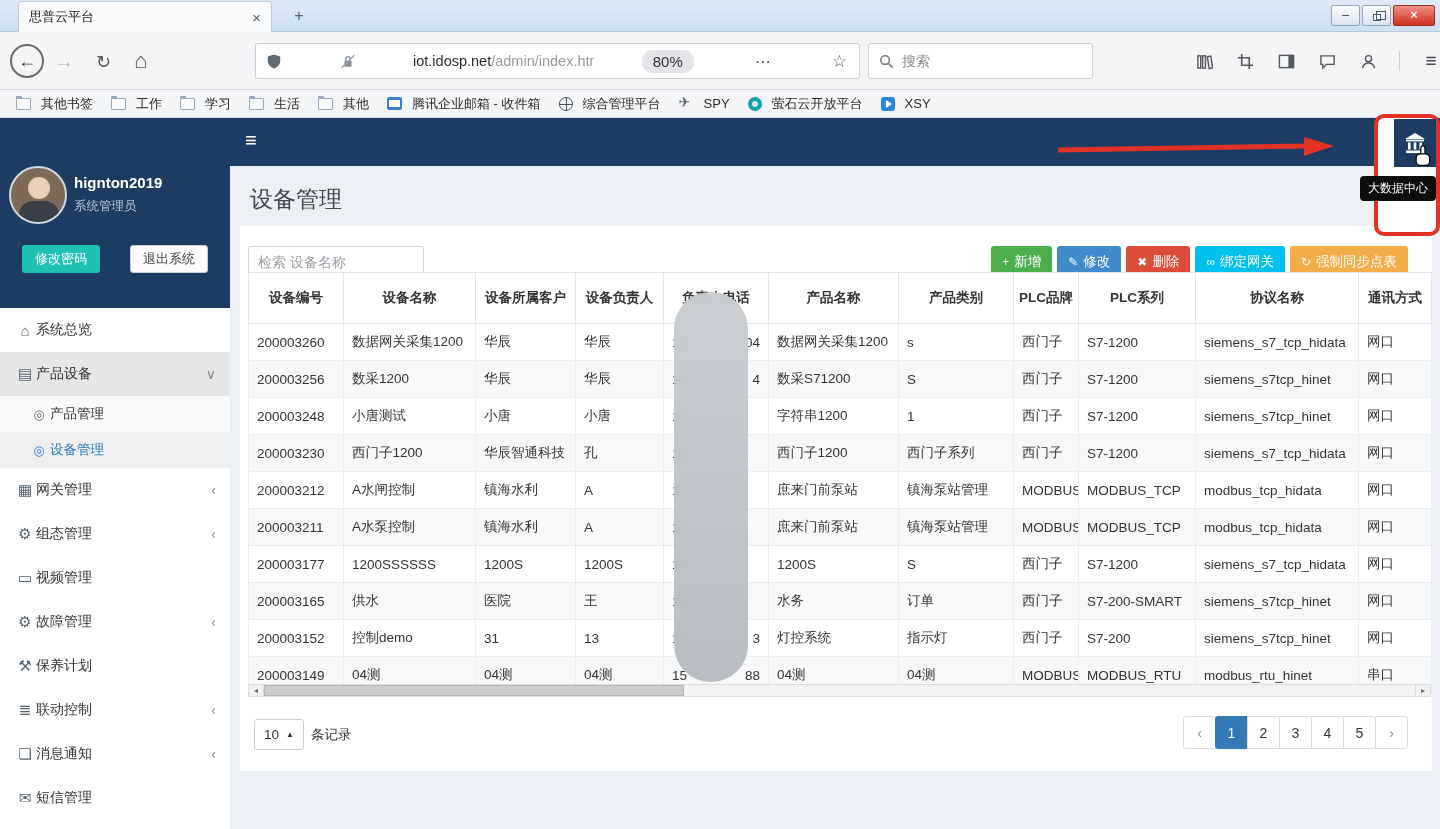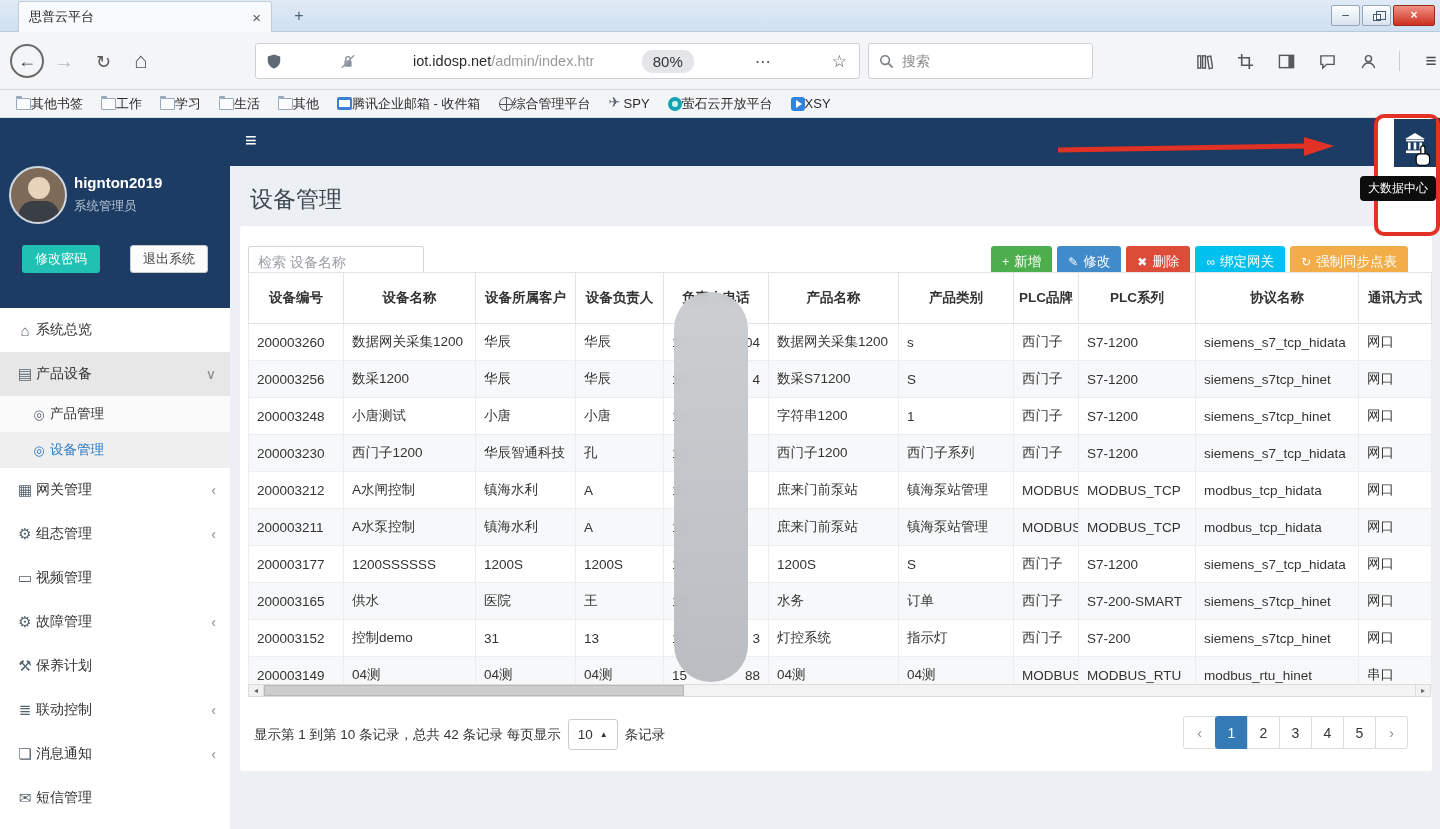--- a/index.html
+++ b/index.html
@@ -46,21 +46,21 @@
     font-family:inherit; background:transparent; }
   .searchbar input::placeholder { color:#8b8b8b; }
 
   .browser-tools { position:absolute; left:1194px; top:19px; display:flex; align-items:center; gap:21px; }
   .tool-ic { width:20px; height:20px; display:flex; align-items:center; justify-content:center; color:#55585c; }
   .tool-divider { width:1px; height:20px; background:#c9cdd2; }
   .tool-menu { font-size:19px; color:#4a4d52; }
 
   .bookmarks { position:absolute; left:0; top:90px; width:1440px; height:28px; background:#f4f5f7;
     border-bottom:1px solid #d8dce1; display:flex; align-items:center; padding-left:8px; gap:2px; }
-  .bm-item { display:flex; align-items:center; gap:0; padding:3px 8px; border-radius:3px; font-size:13px; color:#2b2b2b; white-space:nowrap; }
+  .bm-item { display:flex; align-items:center; gap:10px; padding:3px 8px; border-radius:3px; font-size:13px; color:#2b2b2b; white-space:nowrap; }
   .bi { width:15px; height:12px; position:relative; display:inline-block; flex:0 0 auto; }
   .bi-folder { border:1px solid #98a9bd; background:#fbfcfe; border-radius:1px; margin-top:1px; }
   .bi-folder::before { content:""; position:absolute; top:-3px; left:-1px; width:6px; height:2px; background:#98a9bd; border-radius:1px 1px 0 0; }
   .bi-mail { background:#3e7fd6; border-radius:2px; height:13px; }
   .bi-mail::before { content:""; position:absolute; left:2px; top:3px; width:11px; height:7px; background:#fff; }
   .bi-globe { width:14px; height:14px; border-radius:50%; border:1.5px solid #4c545c; }
   .bi-globe::before { content:""; position:absolute; left:50%; top:0; bottom:0; width:1.5px; background:#4c545c; }
   .bi-globe::after { content:""; position:absolute; top:50%; left:0; right:0; height:1.5px; background:#4c545c; }
   .bi-plane::before { content:"✈"; position:absolute; left:0; top:-4px; font-size:14px; color:#5a6672; }
   .bi-ezviz { width:14px; height:14px; border-radius:50%; background:#11a5b4; }
@@ -556,21 +556,20 @@
 
       <div class="hscroll">
         <div class="hs-arrow">◂</div>
         <div class="hs-track">
             <div class="hs-thumb"></div>
           </div>
         <div class="hs-arrow">▸</div>
       </div>
 
       <div class="summary">
-        <span>显示第 1 到第 10 条记录，总共 42 条记录 每页显示</span>
         <span class="page-size">
           <span>10</span>
           <span class="caret-up">▲</span>
         </span>
         <span>条记录</span>
       </div>
 
       <div class="pages">
         <button class="page-btn nav">‹</button>
         <span style="display:flex;">

